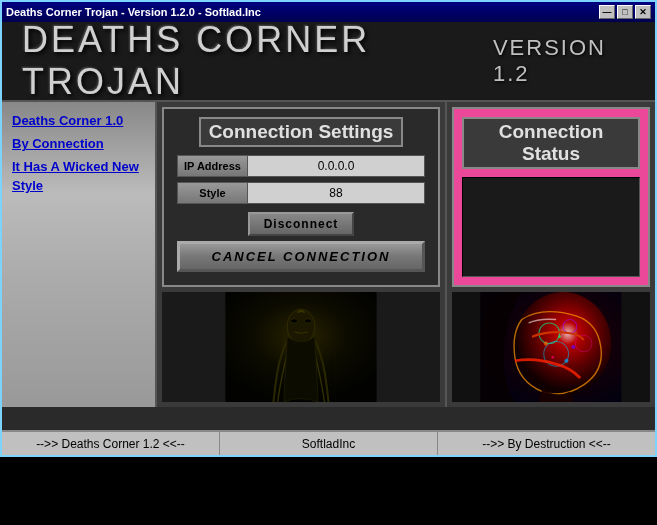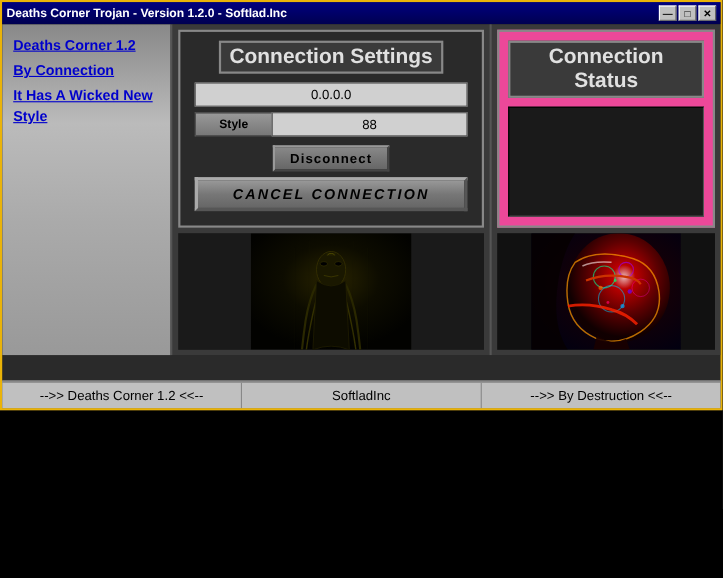--- a/index.html
+++ b/index.html
@@ -7,22 +7,22 @@
       width: 657px;
       height: 525px;
       background: #000;
       font-family: 'Arial', sans-serif;
       overflow: hidden;
     }
 
     
     .window {
       width: 657px;
-      height: 373px;
-      border: 2px solid #eab308;
+      height: 457px;
+      border: 2px solid #7dd3fc;
       display: flex;
       flex-direction: column;
       background: #2a2a2a;
     }
 
     .title-bar {
       background: linear-gradient(to bottom, #000080, #000050);
       height: 20px;
       display: flex;
       align-items: center;
@@ -299,36 +299,41 @@
 
   <div class="title-bar">
     <span class="title-bar-text">Deaths Corner Trojan - Version 1.2.0 - Softlad.Inc</span>
     <div class="title-bar-buttons">
       <div class="tb-btn">—</div>
       <div class="tb-btn">□</div>
       <div class="tb-btn">✕</div>
     </div>
   </div>
 
+  <div class="app-header">
+    <div class="app-title">DEATHS CORNER TROJAN</div>
+    <div class="app-version">VERSION 1.2</div>
+  </div>
 
   <div class="main-content">
 
     <div class="left-panel">
-      <span class="nav-text">Deaths Corner 1.2</span>
+      <span class="nav-text">Deaths Corner 1.0</span>
       <span class="nav-text">By Connection</span>
       <span class="nav-text">It Has A Wicked New Style</span>
     </div>
 
     <div class="center-panel">
 
       <div class="connection-settings-box">
         <div class="section-title">Connection Settings</div>
 
         <div class="center-fields-section">
           <div class="field-row">
+            <div class="field-label">IP Address</div>
             <input class="field-input" type="text" value="0.0.0.0" style="">
           </div>
           <div class="field-row">
             <div class="field-label">Style</div>
             <input class="field-input" type="text" value="88" style="">
           </div>
         </div>
 
         <div class="buttons-section">
           <button class="btn-disconnect">Disconnect</button>

